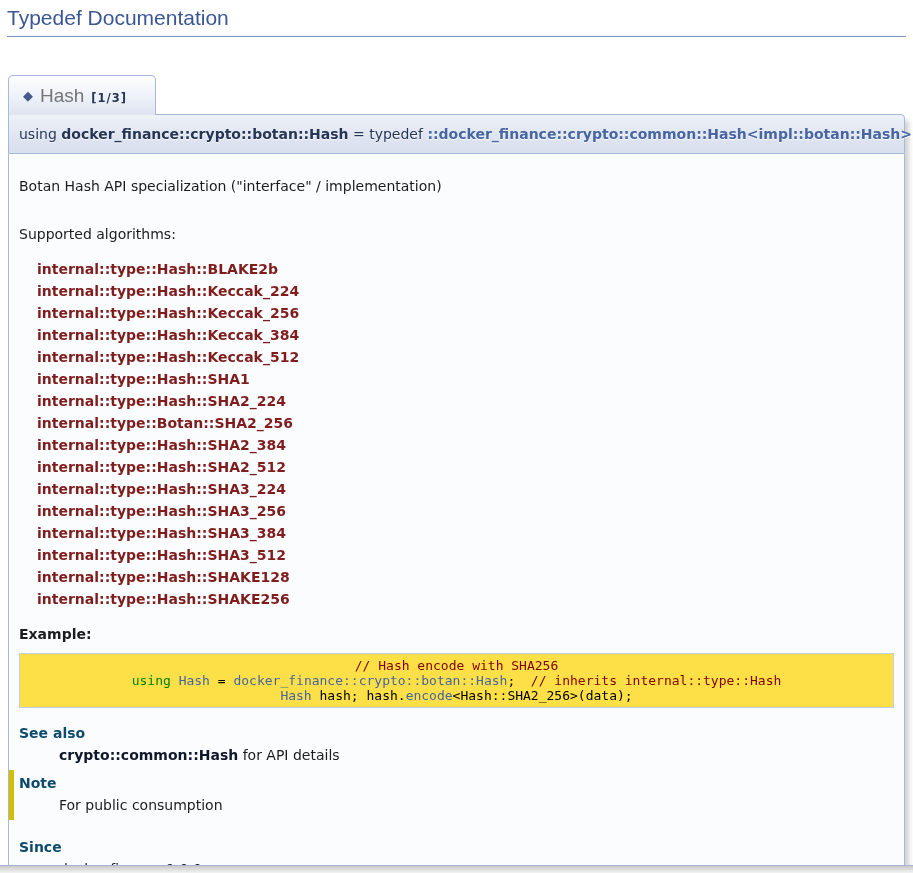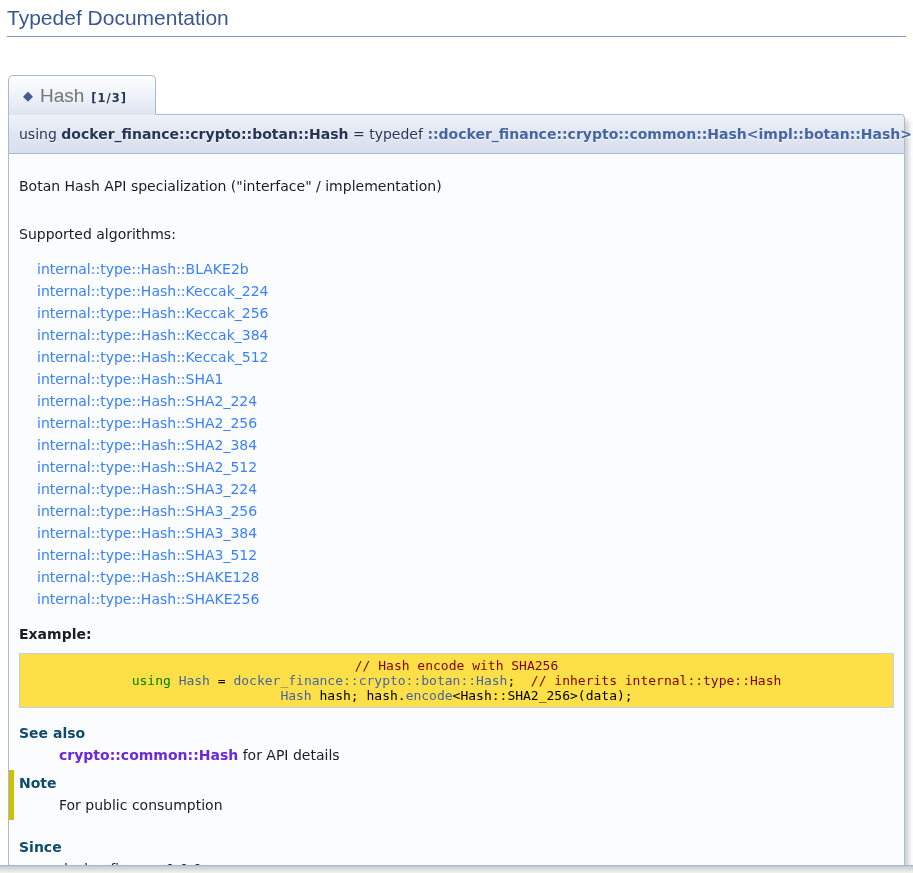--- a/index.html
+++ b/index.html
@@ -93,22 +93,22 @@
     padding: 8px 10px 6px 10px;
     min-height: 699px;
   }
 
   .memdoc p { margin-top: 14px; line-height: 20px; }
   .memdoc p.supported { margin-top: 28px; }
 
   .alg-list { margin: 14px 0 0 18px; }
   .alg-list a.el {
     display: block;
-    font-weight: normal;
-    color: #3b82f6;
+    font-weight: bold;
+    color: #7f1d1d;
     text-decoration: none;
     line-height: 22px;
     cursor: pointer;
   }
 
   .example-label { margin-top: 15px; font-weight: bold; line-height: 20px; }
 
   .fragment {
     margin-top: 9px;
     border: 1px solid #c4cfe5;
@@ -121,21 +121,21 @@
     text-align: center;
   }
   .fragment .line { white-space: pre; }
   .fragment .comment { color: #800000; }
   .fragment .keyword { color: #008000; }
   .fragment a.code { color: #4665a2; text-decoration: none; cursor: pointer; }
 
   dl.section { margin: 14px 0 0 0; }
   dl.section dt { font-weight: bold; line-height: 22px; color: #0c4a6e; }
   dl.section dd { margin: 0 0 0 40px; line-height: 22px; }
-  dl.see dd a.el { font-weight: bold; color: #6d28d9; text-decoration: none; cursor: pointer; }
+  dl.see dd a.el { font-weight: bold; color: #0f172a; text-decoration: none; cursor: pointer; }
   dl.note {
     margin-left: -10px;
     padding: 2px 0 4px 5px;
     border-left: 5px solid #d0c000;
     margin-top: 4px;
   }
   dl.since { margin-top: 16px; }
 
   .footer-edge {
     position: absolute;
@@ -168,21 +168,21 @@
       <p class="supported">Supported algorithms:</p>
 
       <div class="alg-list">
           <a class="el">internal::type::Hash::BLAKE2b</a>
           <a class="el">internal::type::Hash::Keccak_224</a>
           <a class="el">internal::type::Hash::Keccak_256</a>
           <a class="el">internal::type::Hash::Keccak_384</a>
           <a class="el">internal::type::Hash::Keccak_512</a>
           <a class="el">internal::type::Hash::SHA1</a>
           <a class="el">internal::type::Hash::SHA2_224</a>
-          <a class="el">internal::type::Hash::SHA2_256</a>
+          <a class="el">internal::type::Botan::SHA2_256</a>
           <a class="el">internal::type::Hash::SHA2_384</a>
           <a class="el">internal::type::Hash::SHA2_512</a>
           <a class="el">internal::type::Hash::SHA3_224</a>
           <a class="el">internal::type::Hash::SHA3_256</a>
           <a class="el">internal::type::Hash::SHA3_384</a>
           <a class="el">internal::type::Hash::SHA3_512</a>
           <a class="el">internal::type::Hash::SHAKE128</a>
           <a class="el">internal::type::Hash::SHAKE256</a>
         </div>
 

